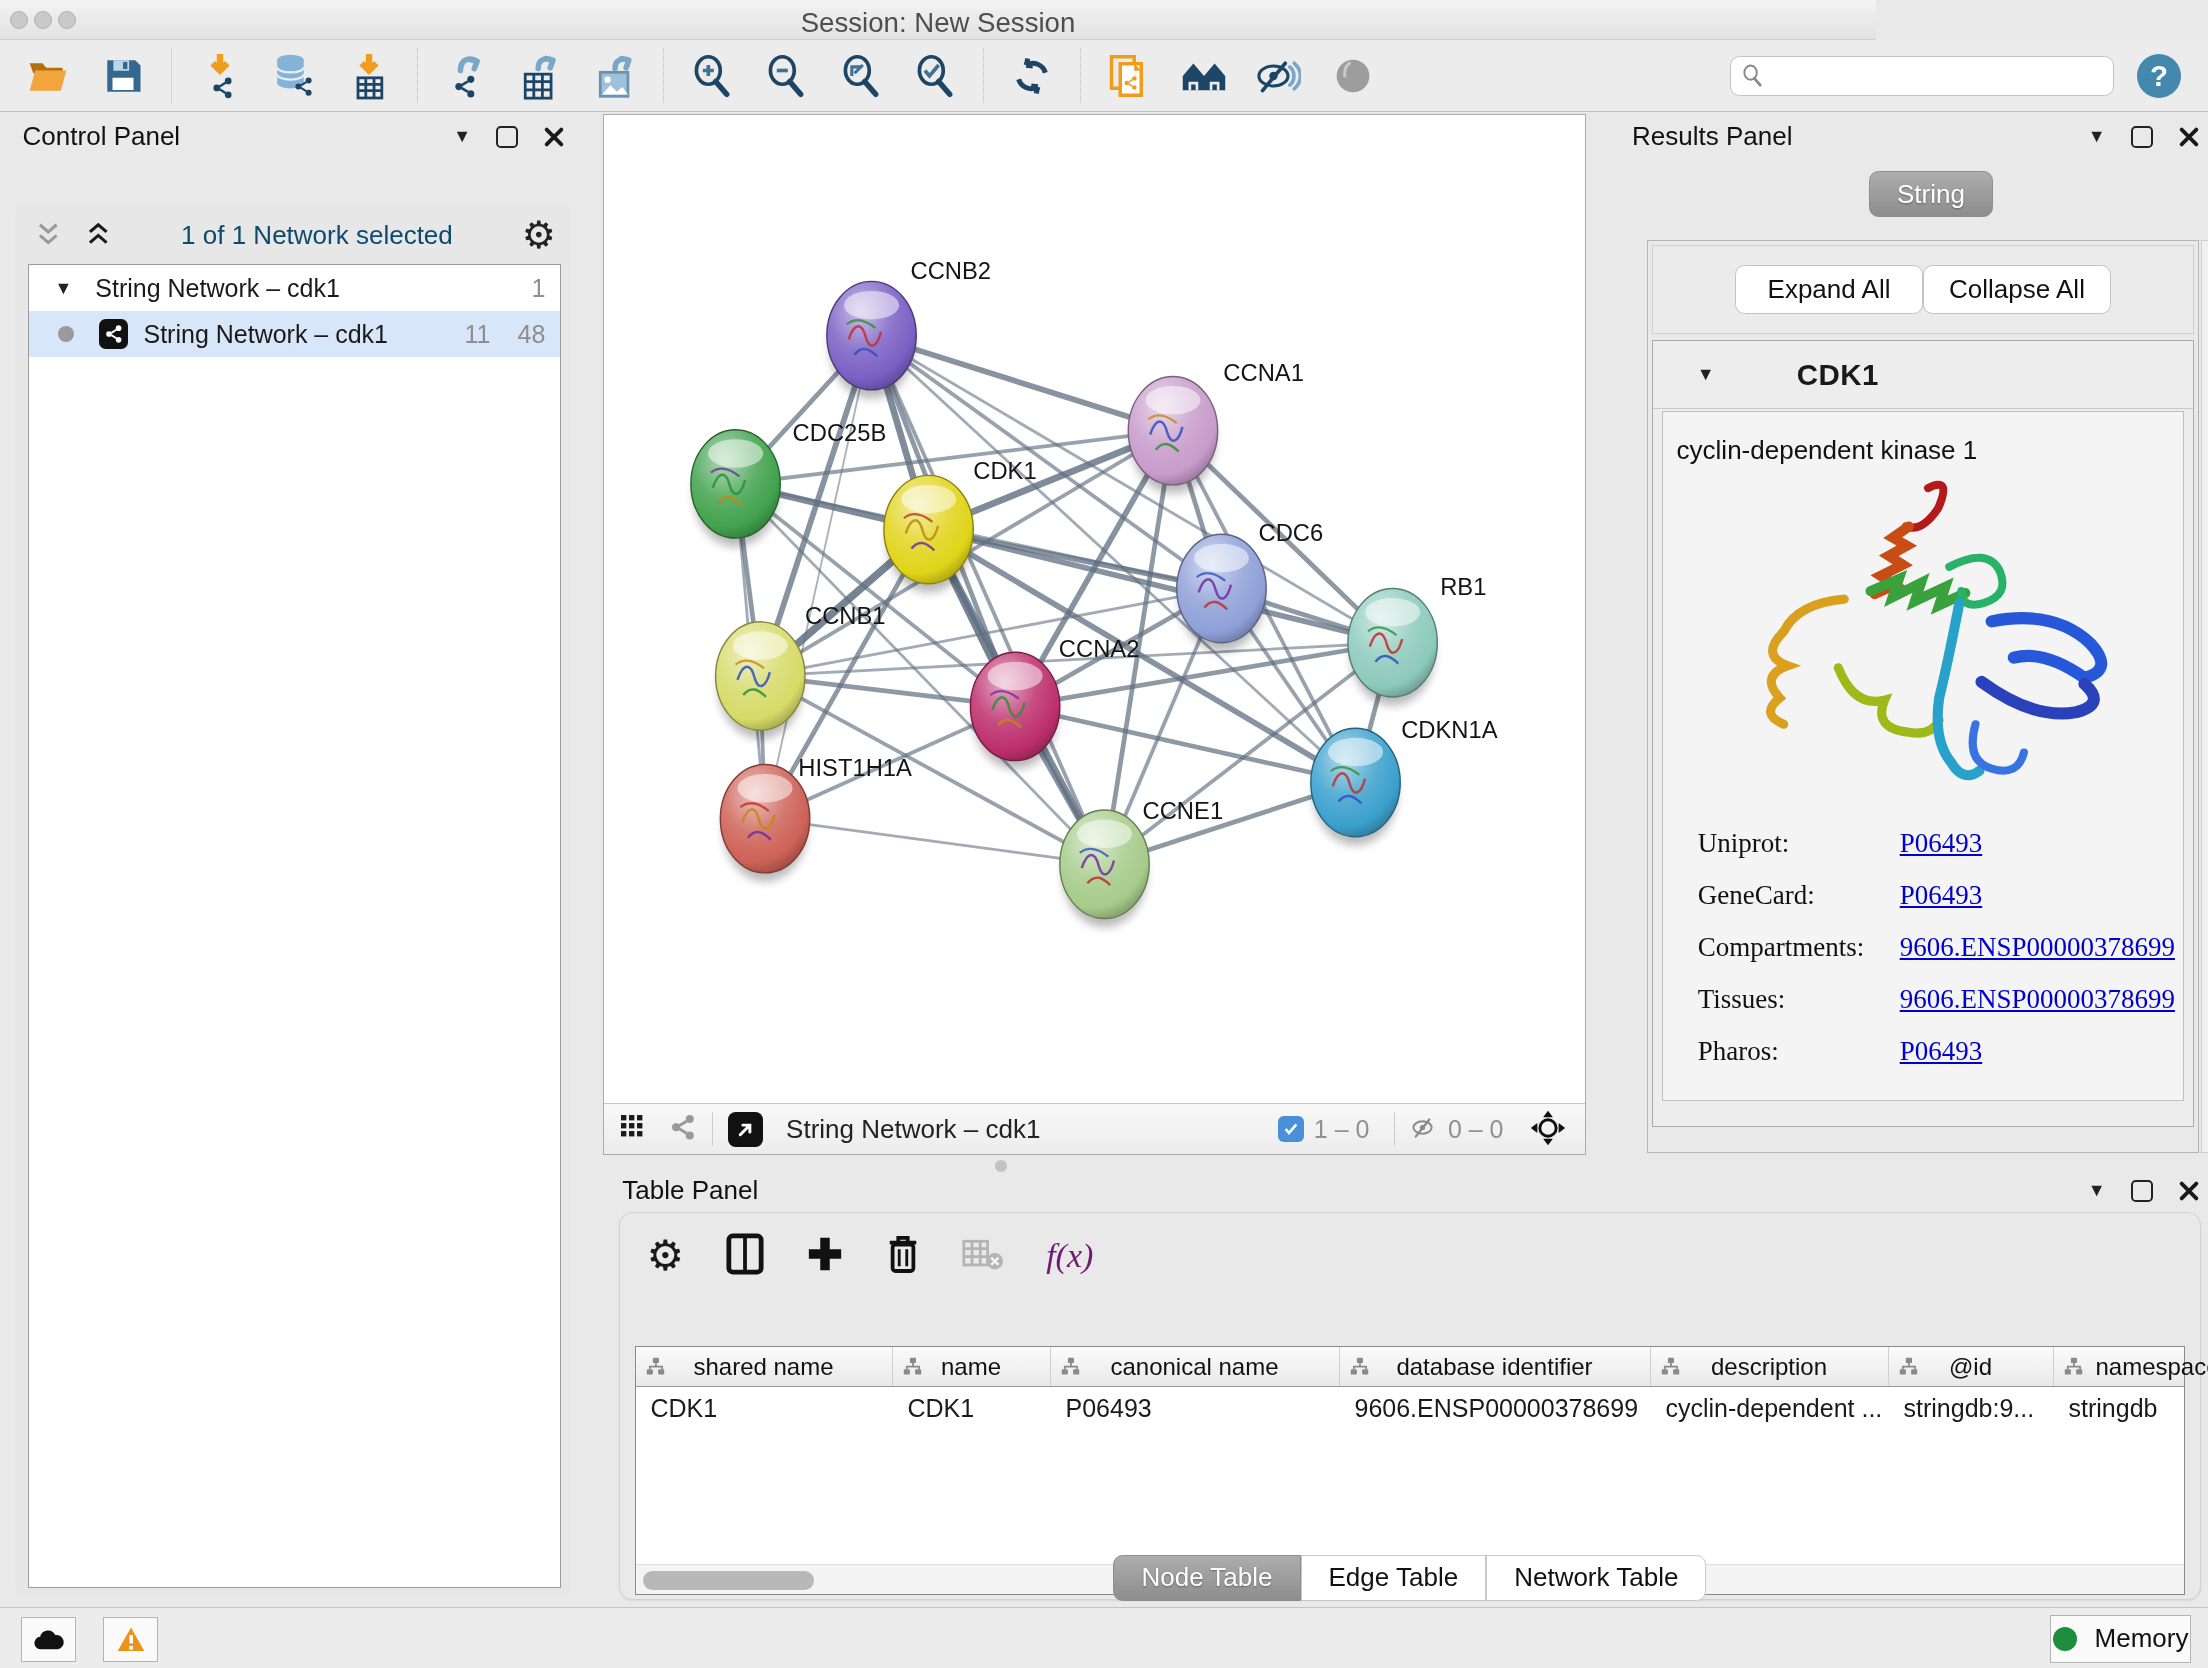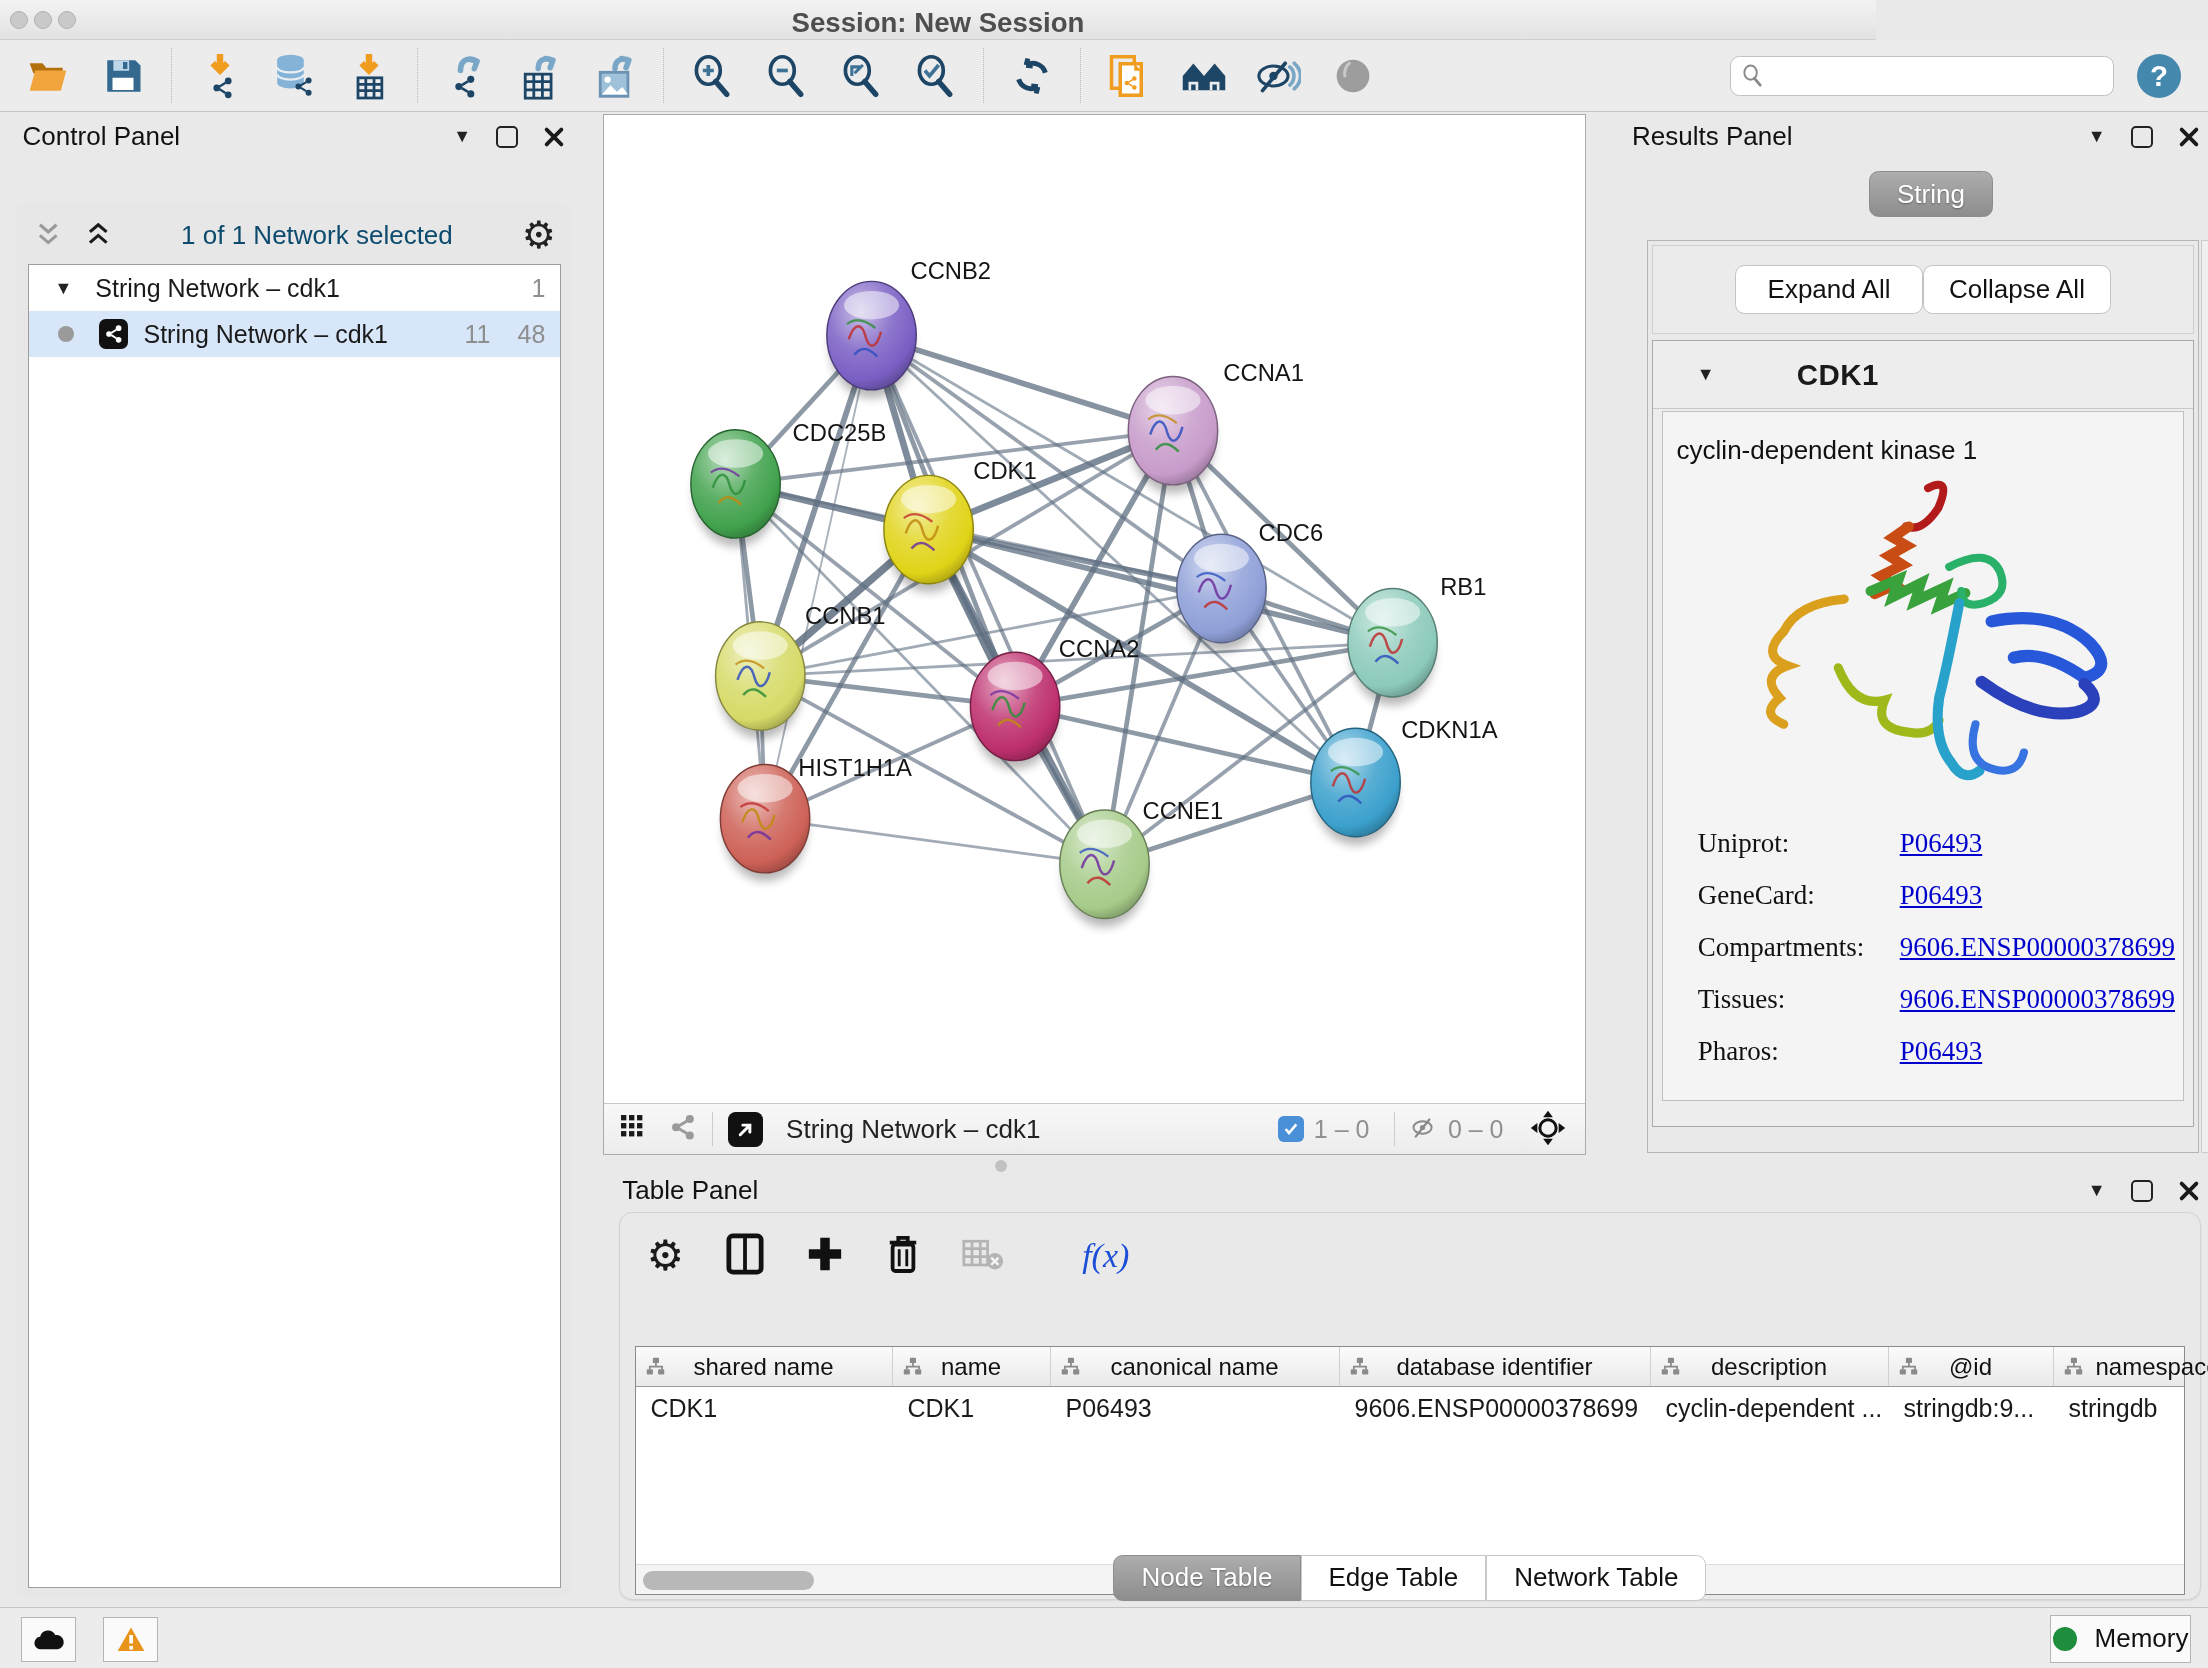--- a/index.html
+++ b/index.html
@@ -1,21 +1,21 @@
 <!DOCTYPE html>
 <html style="font-size:15px"><head>
 <meta charset="utf-8">
 <style>
   * { box-sizing: border-box; margin:0; padding:0; }
   html,body { width:2208px; height:1668px; }
   body { font-family:"Liberation Sans", sans-serif; background:#e9e9e9; position:relative; overflow:hidden; color:#1a1a1a; }
 
   
   .titlebar { position:absolute; left:0; top:0; width:1876px; height:40px;
-    background:linear-gradient(#f3f3f3,#e2e2e2); border-bottom:1px solid #cfcfcf;font-weight:bold; }
+    background:linear-gradient(#f3f3f3,#e2e2e2); border-bottom:1px solid #cfcfcf; }
   .tl { position:absolute; top:11.4px; width:18px; height:18px; border-radius:50%;
     background:#c9c9c9; border:1px solid #b0b0b0; }
   .title-text { position:absolute; left:0; right:0; top:6.7px; text-align:center;
     font-size:27.6px; color:#4e4e4e; }
 
   
   .toolbar { position:absolute; left:0; top:40px; width:2208px; height:72px;
     background:#ececec; border-bottom:1px solid #c3c3c3; display:flex; align-items:center; }
   .tb-group { display:flex; align-items:center; gap:28.5px; padding:0 25px; }
   .tb-sep { width:0; height:55px; border-left:1.9px dotted #b9b9b9; }
@@ -97,21 +97,21 @@
   .xl-row { display:flex; margin-top:21px; font-size:27px; }
   .xl-label { width:202px; margin-left:23px; color:#111; }
   .xl-link { color:#0000cc; text-decoration:underline; }
 
   
   .table-panel { position:absolute; left:609px; top:1168px; width:1600px; height:439px; }
   .tp-box { position:absolute; top:44px; left:9.5px; right:7.6px; height:388px;
     background:#e9e9e9; border:1px solid #d2d2d2; border-radius:13.3px; box-shadow:0 1px 1.9px rgba(0,0,0,.08); }
   .tp-tools { display:flex; align-items:center; gap:42px; margin:17px 0 0 27px; height:51px; }
   .tp-gear { font-size:42px; color:#1a1a1a; line-height:1; }
-  .fx { font-family:"Liberation Serif", serif; font-style:italic; font-size:34px; color:#1d4ed8;margin-left:36px; }
+  .fx { font-family:"Liberation Serif", serif; font-style:italic; font-size:34px; color:#701a75; }
   .tp-table { position:absolute; left:15px; right:15px; top:133px; height:249px;
     background:#fff; border:1.9px solid #8a8a8a; }
   .tp-head { display:flex; height:40px; background:linear-gradient(#fbfbfb,#e9e9e9);
     border-bottom:1.9px solid #9a9a9a; }
   .th { position:relative; display:flex; align-items:center; justify-content:center;
     font-size:24px; color:#111; border-right:1px solid #d0d0d0; flex-shrink:0; }
   .th svg { position:absolute; left:9.5px; }
   .tp-row { display:flex; height:42px; border-bottom:0; }
   .td { display:flex; align-items:center; font-size:25px; padding-left:15px;
     flex-shrink:0; white-space:nowrap; overflow:hidden; }

